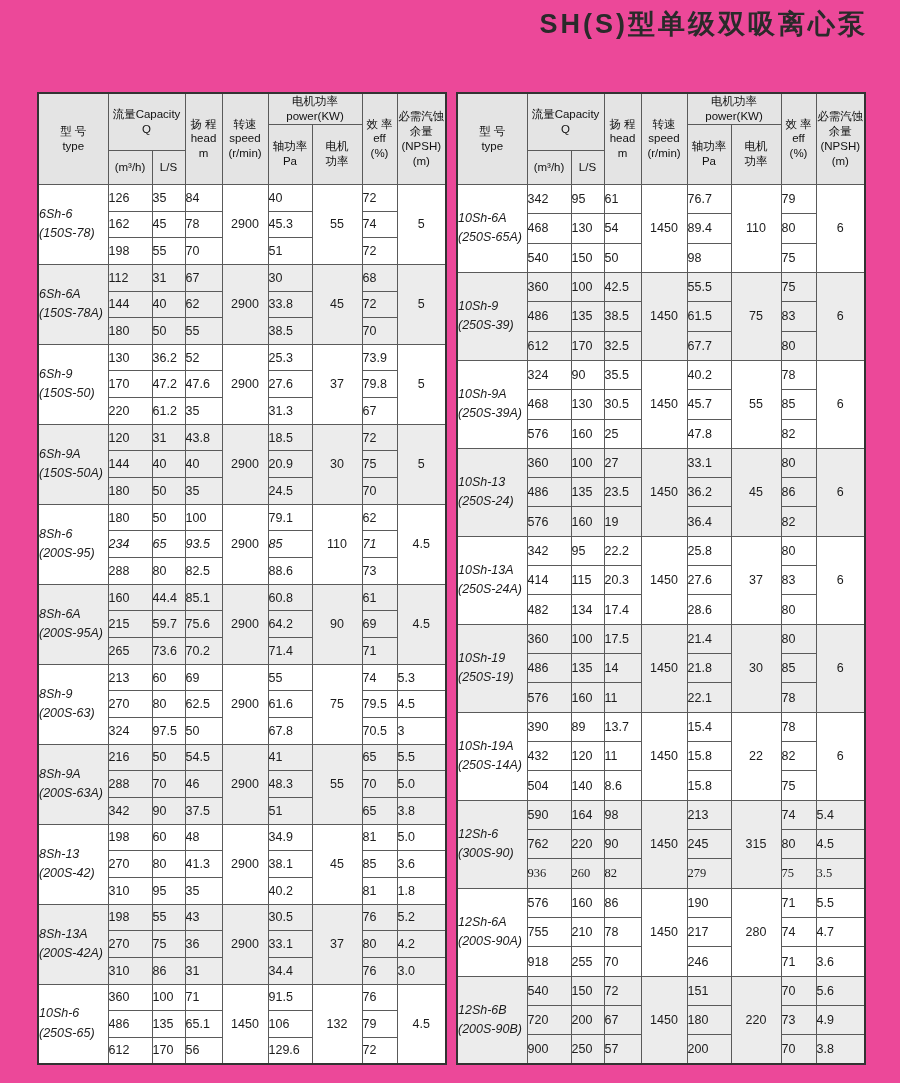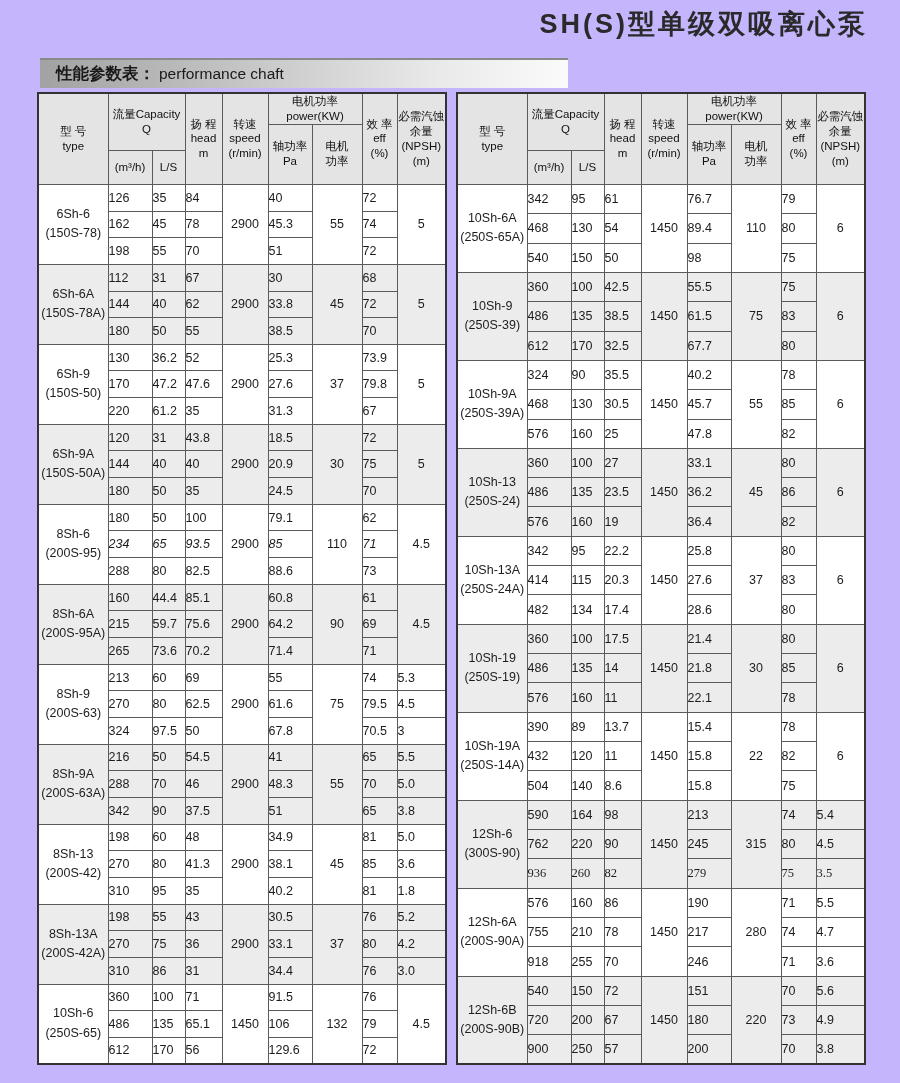--- a/index.html
+++ b/index.html
@@ -1,17 +1,17 @@
 <!DOCTYPE html>
 <html><head>
 <meta charset="utf-8">
 <style>
   html,body { margin:0; padding:0; background:#ffffff; }
   body { width:900px; height:1083px; font-family:"Liberation Sans", sans-serif; color:#1f1f1f; }
-  .page { position:relative; width:900px; height:1083px; background:#c4b5fd; overflow:hidden; }
+  .page { position:relative; width:900px; height:1083px; background:#ec4899; overflow:hidden; }
 
   .titles { position:absolute; top:6px; right:32px; text-align:right; }
   .title-cn { margin:0; font-size:27px; font-weight:bold; letter-spacing:3px; color:#2a2a2a; }
   .title-en { margin-top:3px; font-size:16.5px; color:#2a2a2a; letter-spacing:0.3px; }
 
   .section-bar {
     position:absolute; left:40px; top:58px; width:528px; height:30px;
     background:linear-gradient(90deg,#a2a2a2 0%,#c2c2c2 35%,#e9e9e9 75%,#fbfbfb 100%);
     border-top:2px solid #8a8a8a;
     display:flex; align-items:center; padding-left:16px; box-sizing:border-box;
@@ -22,37 +22,33 @@
   table.perf { position:absolute; top:92px; border-collapse:collapse; table-layout:fixed; border:2px solid #333; background:#fff; }
   .tbl-left  { left:37px;  width:408px; }
   .tbl-right { left:456px; width:408px; }
 
   .perf th, .perf td { border:1px solid #5a5a5a; padding:0; overflow:hidden; }
   .perf th { background:#e4e4e4; font-weight:normal; font-size:11.5px; line-height:1.3; text-align:center; vertical-align:middle; color:#111; }
   .perf th .hl { display:block; }
   .perf td { font-size:12.5px; vertical-align:middle; color:#1c1c1c; }
   .num    { text-align:left; padding-left:7px; }
   .center { text-align:center; }
-  .model-cell { text-align:center; font-size:12px; line-height:1.55; }
+  .model-cell { text-align:left; font-size:12px; line-height:1.55;font-style:italic; }
   .model-cell .ml { display:block; }
   td.shade, .shade { background:#ececec; }
 </style>
 </head>
 <body>
 
 <div class="page">
 
   <header class="titles">
     <h1 class="title-cn">SH(S)型单级双吸离心泵</h1>
   </header>
 
-  <div class="section-bar">
-    <span class="section-cn">性能参数表：</span>
-    <span class="section-en">performance chaft</span>
-  </div>
 
   <table class="perf tbl-left">
       <colgroup>
         <col style="width: 70px;">
         <col style="width: 44px;">
         <col style="width: 33px;">
         <col style="width: 37px;">
         <col style="width: 46px;">
         <col style="width: 44px;">
         <col style="width: 50px;">

